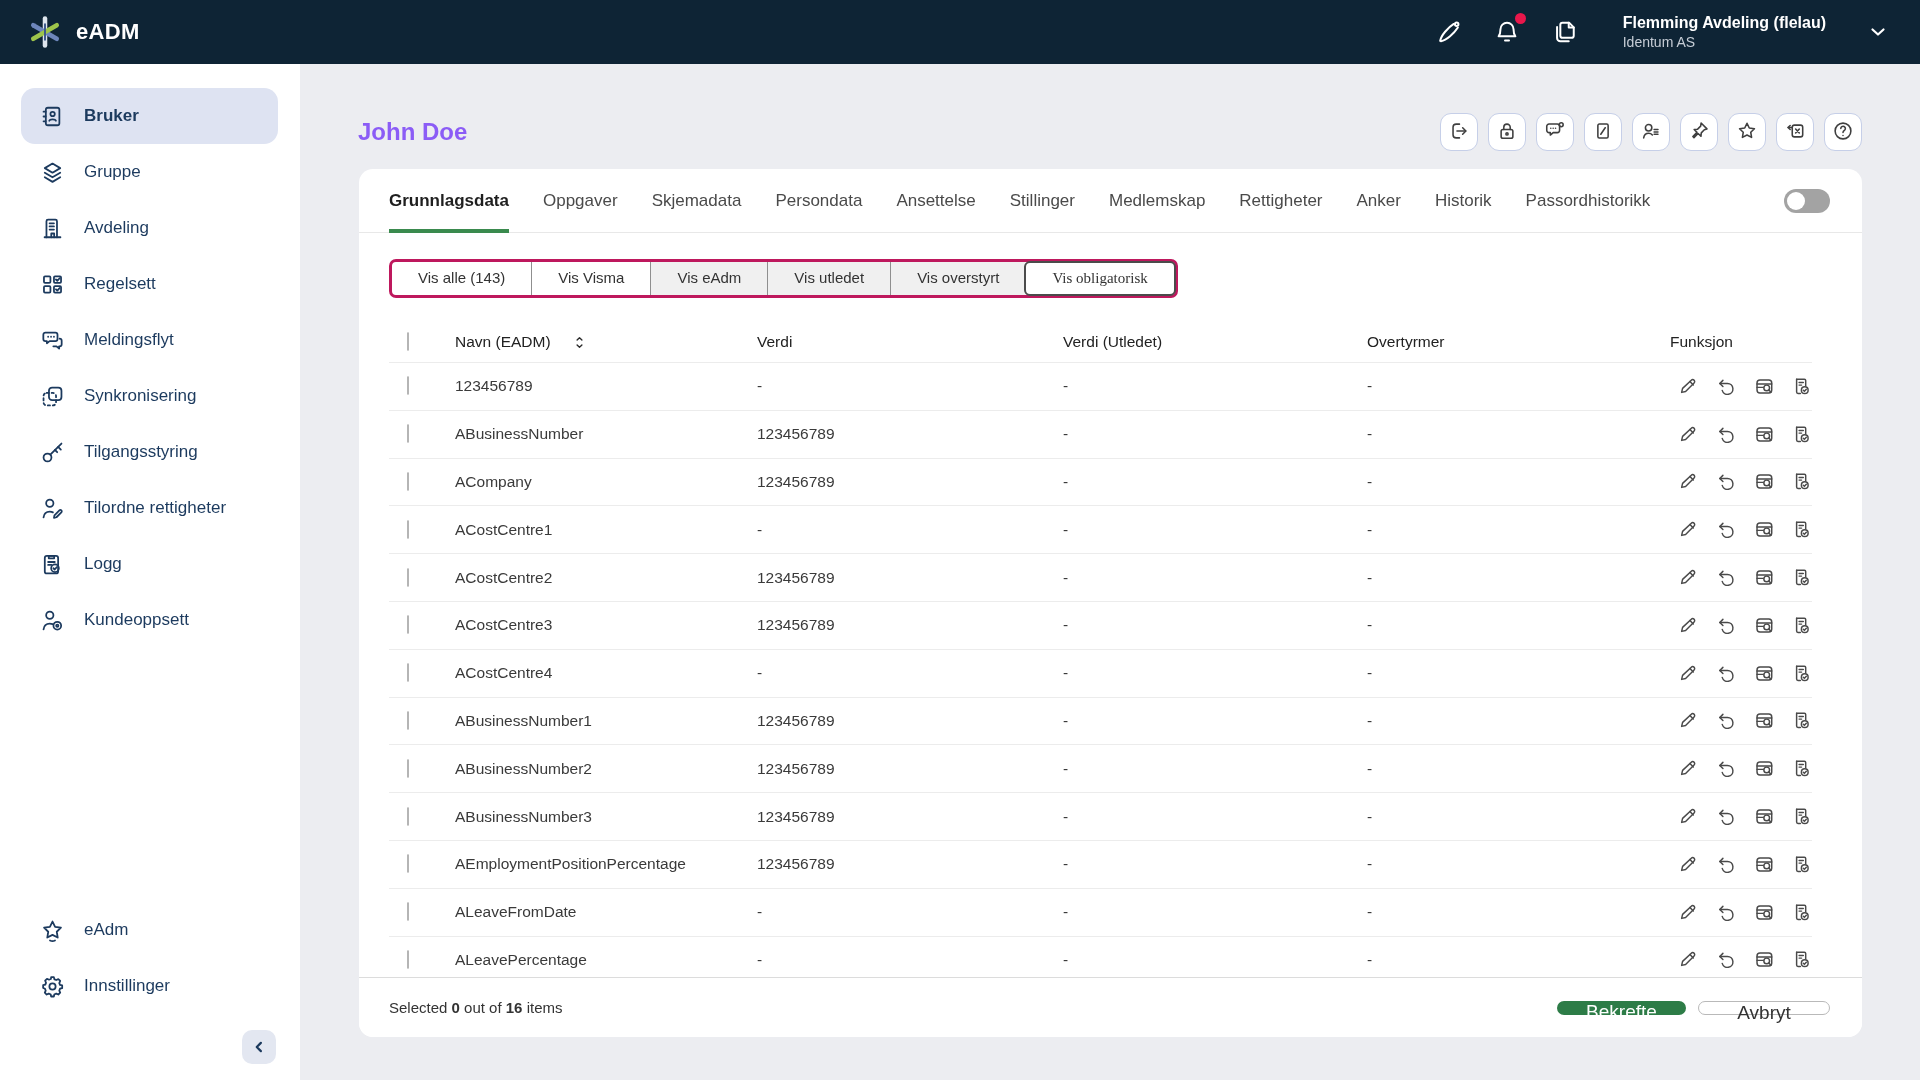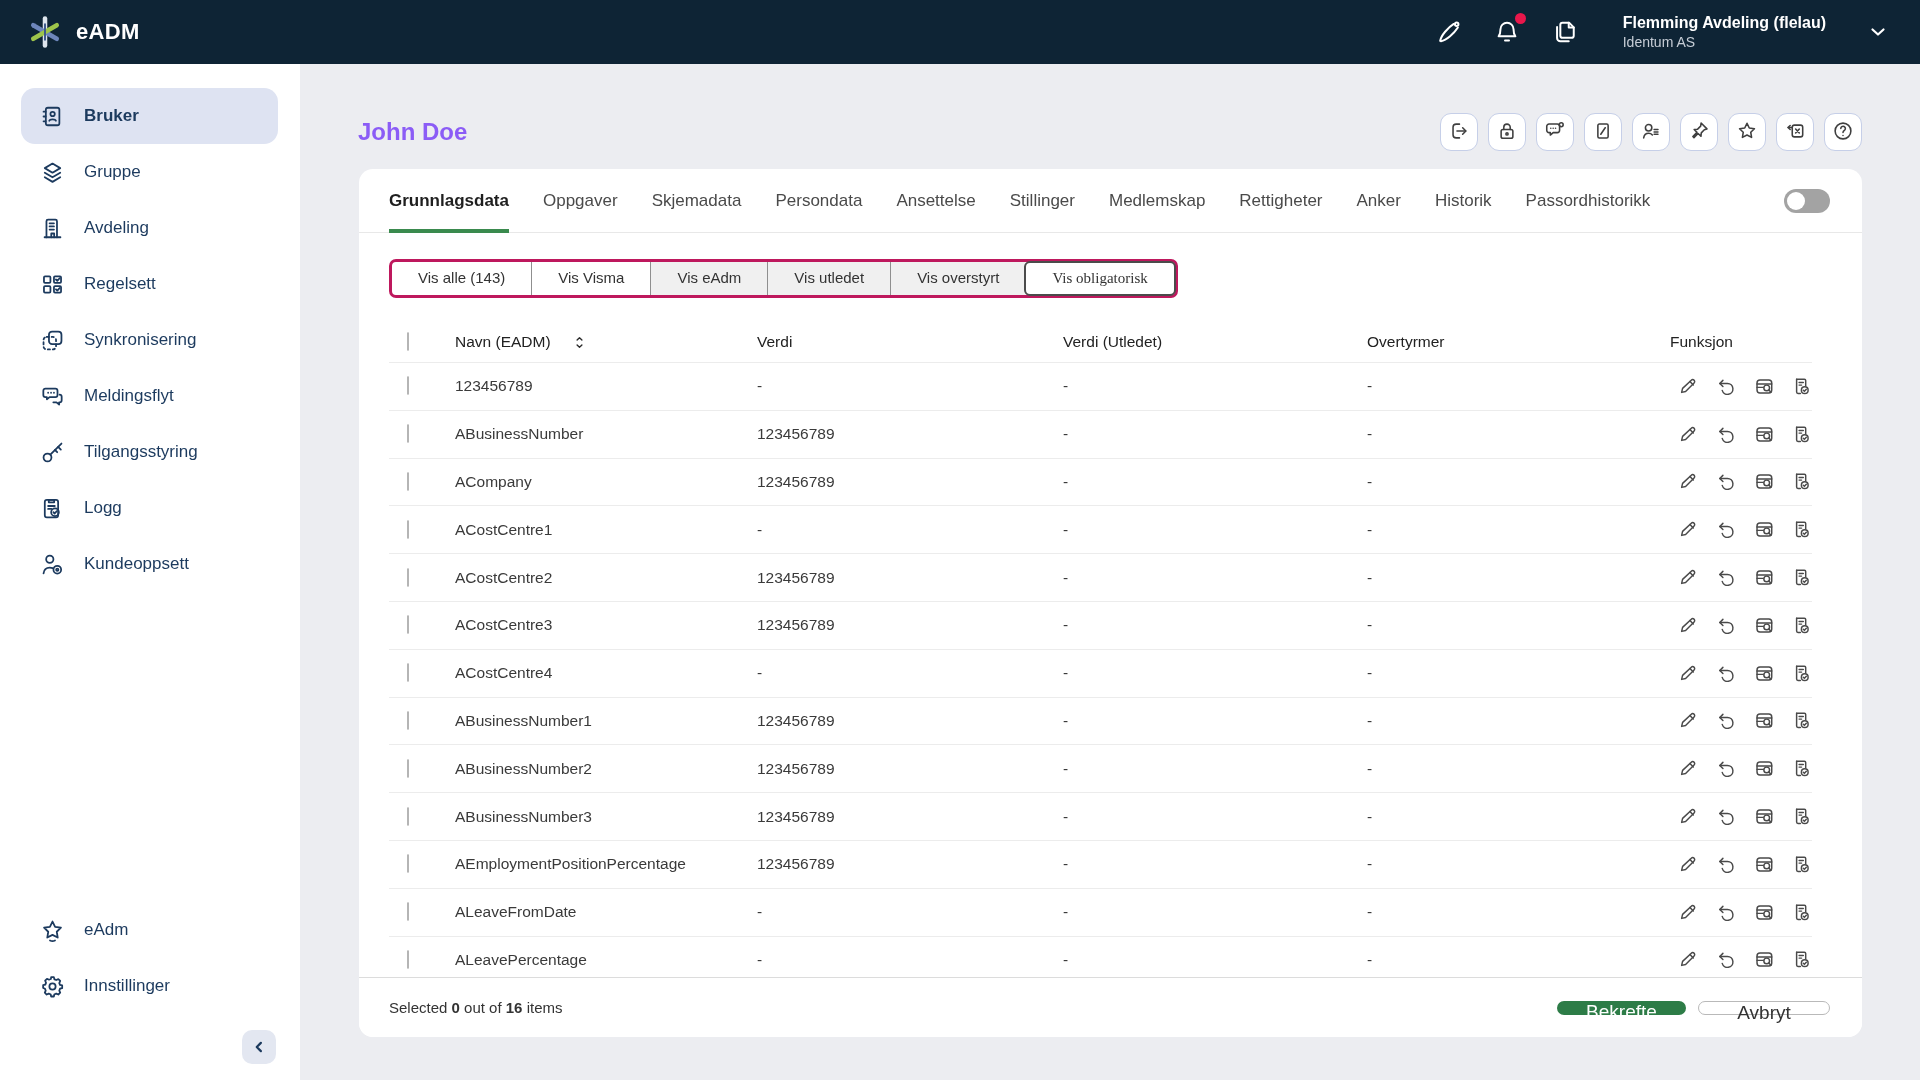--- a/index.html
+++ b/index.html
@@ -178,40 +178,48 @@
             <rect x="3.8" y="13.6" width="6.2" height="6.2" rx="1"></rect>
             <rect x="13.4" y="4.2" width="6.8" height="6.2" rx="1"></rect>
             <path d="M15.3 7.2l1.3 1.3 2.2-2.5"></path>
             <rect x="13.4" y="13.6" width="6.8" height="6.2" rx="1"></rect>
             <path d="M15.3 16.6l1.3 1.3 2.2-2.5"></path>
           </svg></span>
         <span>Regelsett</span>
       </div>
       <div class="side-item">
      <span class="icon"><svg viewBox="0 0 24 24" fill="none" stroke="currentColor" stroke-width="1.7" stroke-linecap="round" stroke-linejoin="round">
-            <rect x="8.6" y="3.4" width="12" height="12" rx="3"></rect>
-            <rect x="3.4" y="8.6" width="12" height="12" rx="3" stroke-dasharray="2.1 2.7"></rect>
-          </svg></span>
-        <span>Synkronisering</span>
-      </div>
-      <div class="side-item">
-     <span class="icon"><svg viewBox="0 0 24 24" fill="none" stroke="currentColor" stroke-width="1.7" stroke-linecap="round" stroke-linejoin="round">
             <path d="M5.2 4.4h9.6a2 2 0 012 2v4.2a2 2 0 01-2 2H9.2l-2.6 2.1v-2.1H5.2a2 2 0 01-2-2V6.4a2 2 0 012-2z"></path>
             <path d="M7.8 8.4h.01M10.6 8.4h.01M13.4 8.4h.01"></path>
             <path d="M18.8 10.2a2 2 0 012 2v3.4a2 2 0 01-2 2h-.4v2.1l-2.6-2.1h-3"></path>
           </svg></span>
         <span>Meldingsflyt</span>
       </div>
       <div class="side-item">
      <span class="icon"><svg viewBox="0 0 24 24" fill="none" stroke="currentColor" stroke-width="1.7" stroke-linecap="round" stroke-linejoin="round">
+            <rect x="8.6" y="3.4" width="12" height="12" rx="3"></rect>
+            <rect x="3.4" y="8.6" width="12" height="12" rx="3" stroke-dasharray="2.1 2.7"></rect>
+          </svg></span>
+        <span>Synkronisering</span>
+      </div>
+      <div class="side-item">
+     <span class="icon"><svg viewBox="0 0 24 24" fill="none" stroke="currentColor" stroke-width="1.7" stroke-linecap="round" stroke-linejoin="round">
             <circle cx="7.2" cy="16.8" r="3.8"></circle>
             <path d="M9.9 14.1L20.6 3.4"></path>
             <path d="M17.4 6.6l2.6 2.6M14.4 9.6l2.1 2.1"></path>
           </svg></span>
         <span>Tilgangsstyring</span>
+      </div>
+      <div class="side-item">
+     <span class="icon"><svg viewBox="0 0 24 24" fill="none" stroke="currentColor" stroke-width="1.7" stroke-linecap="round" stroke-linejoin="round">
+            <circle cx="9.4" cy="7" r="3.5"></circle>
+            <path d="M3.4 20.6c.4-3.7 3-5.6 6-5.6 1.1 0 2.1.2 3 .7"></path>
+            <path d="M13.4 21l.5-2.5 4.7-4.7a1.3 1.3 0 011.9 1.9l-4.7 4.7z"></path>
+          </svg></span>
+        <span>Tilordne rettigheter</span>
       </div>
       <div class="side-item">
      <span class="icon"><svg viewBox="0 0 24 24" fill="none" stroke="currentColor" stroke-width="1.7" stroke-linecap="round" stroke-linejoin="round">
             <rect x="4.6" y="3.8" width="12.8" height="16.8" rx="2"></rect>
             <path d="M8.4 3.8h5.2v2.3H8.4z"></path>
             <path d="M7.8 9.6h6.4M7.8 12.4h3.2"></path>
             <circle cx="14.4" cy="15.6" r="3.7"></circle>
             <path d="M12.9 15.6l1.2 1.2 2-2.2"></path>
           </svg></span>
         <span>Logg</span>

